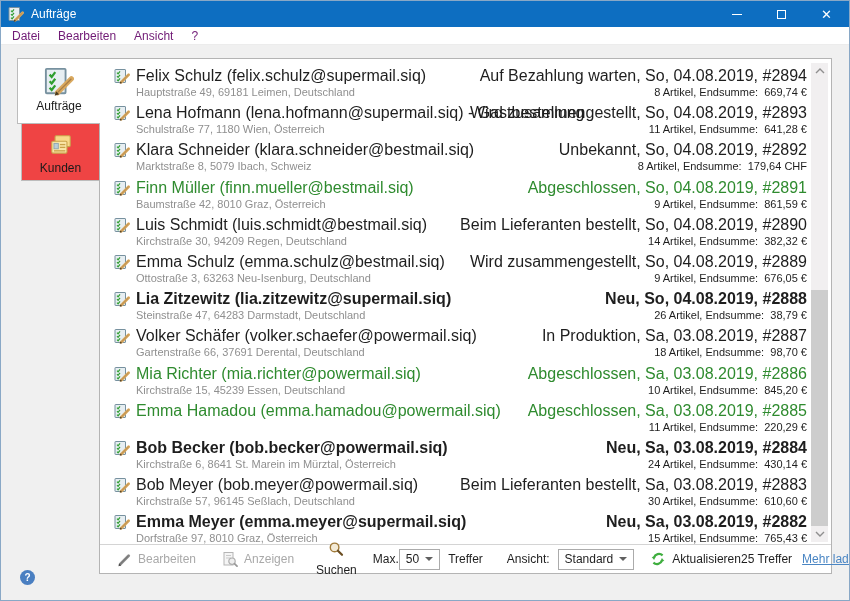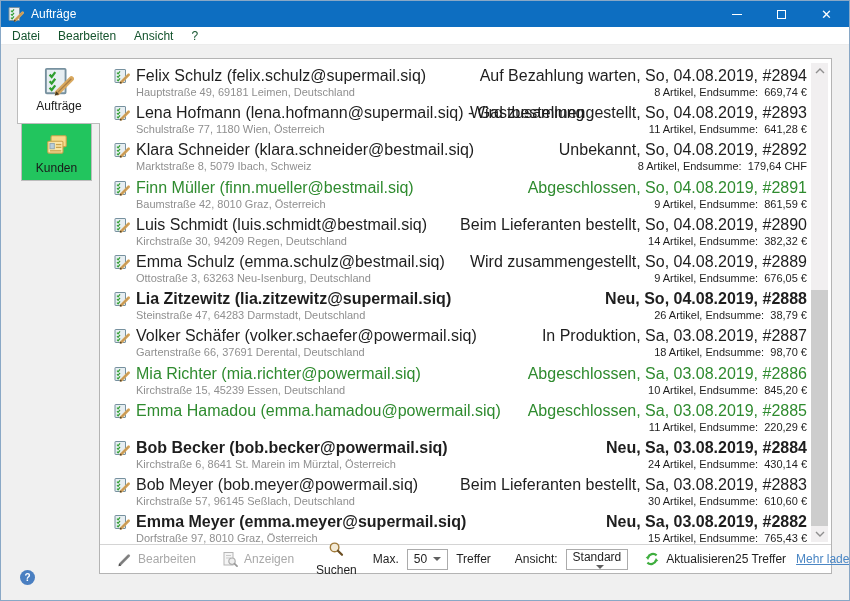--- a/index.html
+++ b/index.html
@@ -16,32 +16,32 @@
   .titlebar .appicon { margin-left:7px; width:16px; height:16px; flex:0 0 auto; }
   .titlebar .title { margin-left:7px; font-size:12px; }
   .win-buttons { margin-left:auto; display:flex; height:26px; }
   .win-btn { width:45px; height:26px; display:flex; align-items:center; justify-content:center; cursor:default; }
   .glyph-min { width:10px; border-top:1px solid #fff; display:block; }
   .glyph-max { width:9px; height:9px; border:1px solid #fff; display:block; }
   .glyph-close { color:#fff; font-size:13px; line-height:1; }
   
   .menubar {
     height:18px; background:#ffffff; border-bottom:1px solid #ececec;
-    display:flex; align-items:center; font-size:12px; color:#14532d; padding-left:2px;
+    display:flex; align-items:center; font-size:12px; color:#701a75; padding-left:2px;
   }
   .menu-item { padding:0 9px; height:100%; display:flex; align-items:center; }
   
   .content { position:relative; width:100%; height:555px; background:#f0f0f0; }
   
   .side-tab {
     position:absolute; background:#fff; border:1px solid #bcbcbc;
     display:flex; flex-direction:column; align-items:center; font-size:12px; color:#1a1a1a;
   }
   .tab-auftraege { left:16px; top:13px; width:83px; height:66px; border-right:none; z-index:3; padding-top:7px; }
-  .tab-kunden   { left:20px; top:79px;  width:71px; height:57px; border-top:none; z-index:1; padding-top:6px; background:#22c55e; }
+  .tab-kunden   { left:20px; top:79px;  width:79px; height:57px; border-top:none; z-index:1; padding-top:6px; background:#ef4444; }
   .side-tab .tab-icon { width:30px; height:30px; }
   .tab-kunden .tab-icon { width:28px; height:26px; margin-top:2px; }
   .side-tab .tab-label { margin-top:3px; }
   
   .panel {
     position:absolute; left:98px; top:13px; right:17px; bottom:26px;
     background:#fff; border:1px solid #b4b4b4; z-index:2;
   }
   .rows { position:absolute; left:0; right:24px; top:0; bottom:29px; padding:6px 0 0 14px; overflow:hidden; }
   .order-row { display:flex; height:37.2px; align-items:flex-start; padding-top:2px; }
@@ -65,22 +65,22 @@
     font-size:12px; color:var(--text_dark,#1e1e1e); padding:0 16px;
   }
   .tb-btn { display:flex; align-items:center; gap:6px; white-space:nowrap; }
   .tb-btn .tb-icon { width:16px; height:16px; }
   .tb-disabled { color:var(--disabled_gray,#a9a9a9); }
   .tb-label { white-space:nowrap; }
   .dropdown {
     border:1px solid #ababab; background:#fff; height:21px;
     display:flex; align-items:center; justify-content:space-between; padding:0 6px; font-size:12px;
   }
-  .dd-50 { width:54px; margin-left:8px; }
-  .dd-standard { width:86px; margin-left:8px;flex-direction:column; }
+  .dd-50 { width:54px; }
+  .dd-standard { width:86px; margin-left:8px; }
   .caret { width:0; height:0; border-left:4px solid transparent; border-right:4px solid transparent; border-top:4px solid #606060; margin-left:6px; }
   .spacer { flex:1; }
   .link { color:var(--link_blue,#4a86c4); text-decoration:underline; margin-left:10px; white-space:nowrap; }
   .ml26 { margin-left:26px; } .ml22 { margin-left:22px;flex-direction:column; } .ml16 { margin-left:16px; }
   .ml8 { margin-left:8px; } .ml24 { margin-left:24px; }
   
   .help-btn {
     position:absolute; left:19px; bottom:15px; width:15px; height:15px; border-radius:50%;
     background:#4a7fc1; color:#fff; font-size:10px; font-weight:bold;
     display:flex; align-items:center; justify-content:center;

